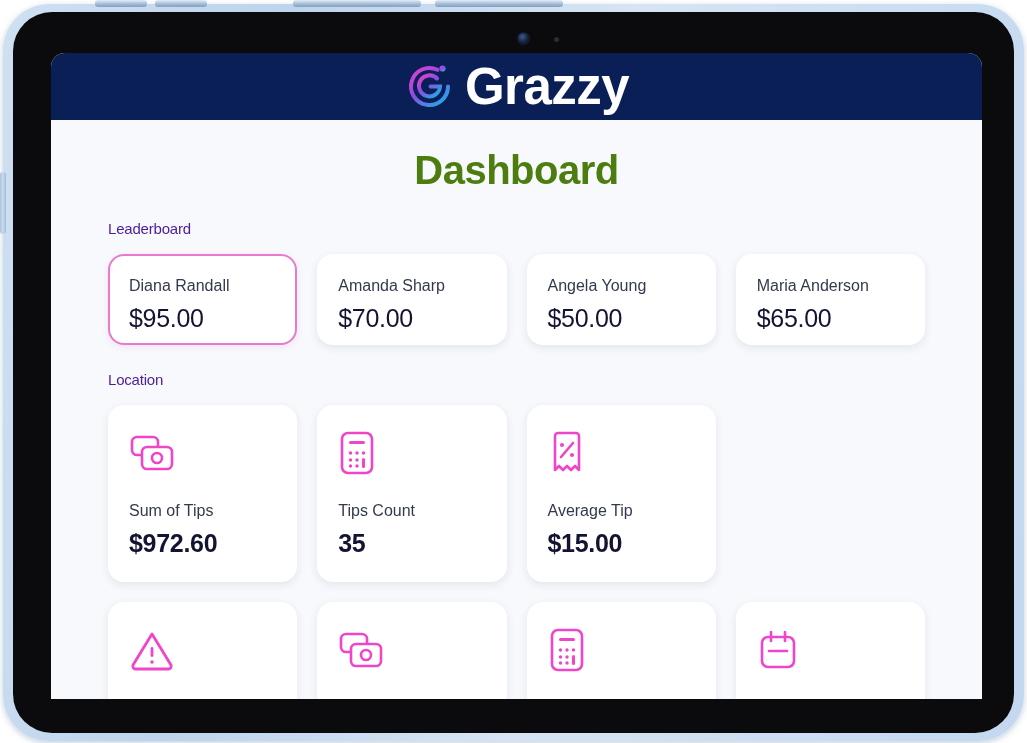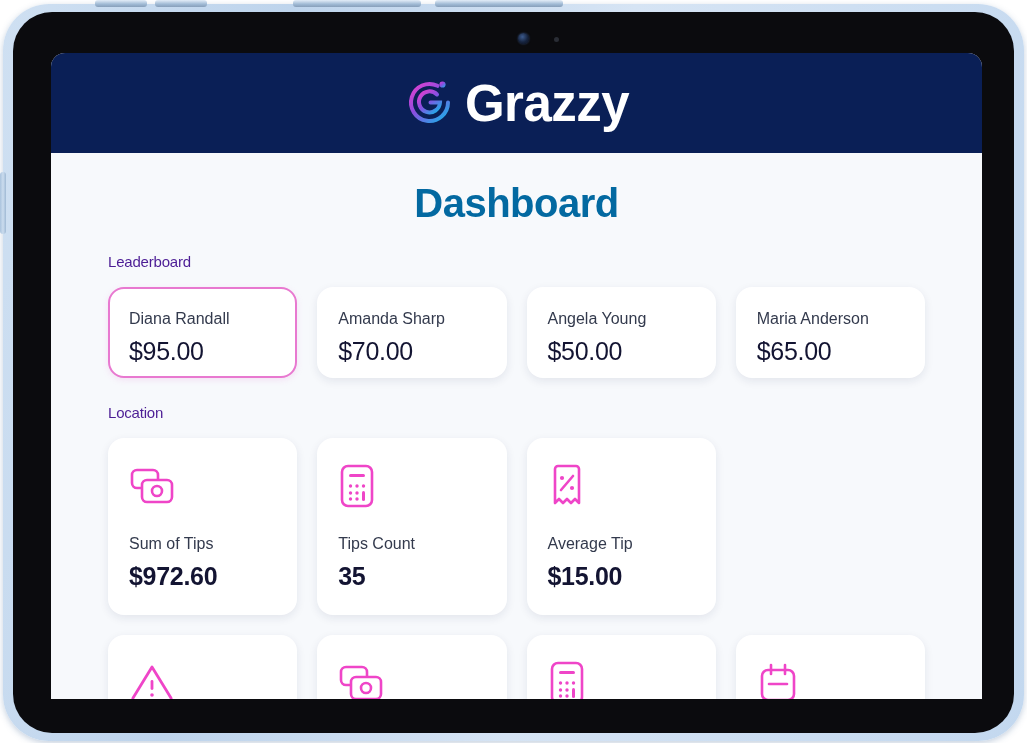--- a/index.html
+++ b/index.html
@@ -85,21 +85,21 @@
     top: 49px;
     width: 931px;
     height: 646px;
     border-radius: 14px 14px 0 0;
     background: #f7f9fc;
     overflow: hidden;
   }
 
   
   #app-header {
-    height: 100px;
+    height: 67px;
     background: #0a1f56;
     display: flex;
     align-items: center;
     justify-content: center;
   }
 
   #brand-logo {
     display: flex;
     align-items: center;
     gap: 9px;
@@ -117,21 +117,21 @@
 
   
   #app-content {
     padding: 28px 57px 0 57px;
   }
 
   #page-title {
     text-align: center;
     font-size: 40px;
     font-weight: bold;
-    color: #0369a1;
+    color: #4d7c0f;
     letter-spacing: -0.5px;
     margin-bottom: 27px;
   }
 
   .section-heading {
     font-size: 15px;
     font-weight: normal;
     color: #4c1d95;
     margin-bottom: 17px;
     letter-spacing: -0.2px;

